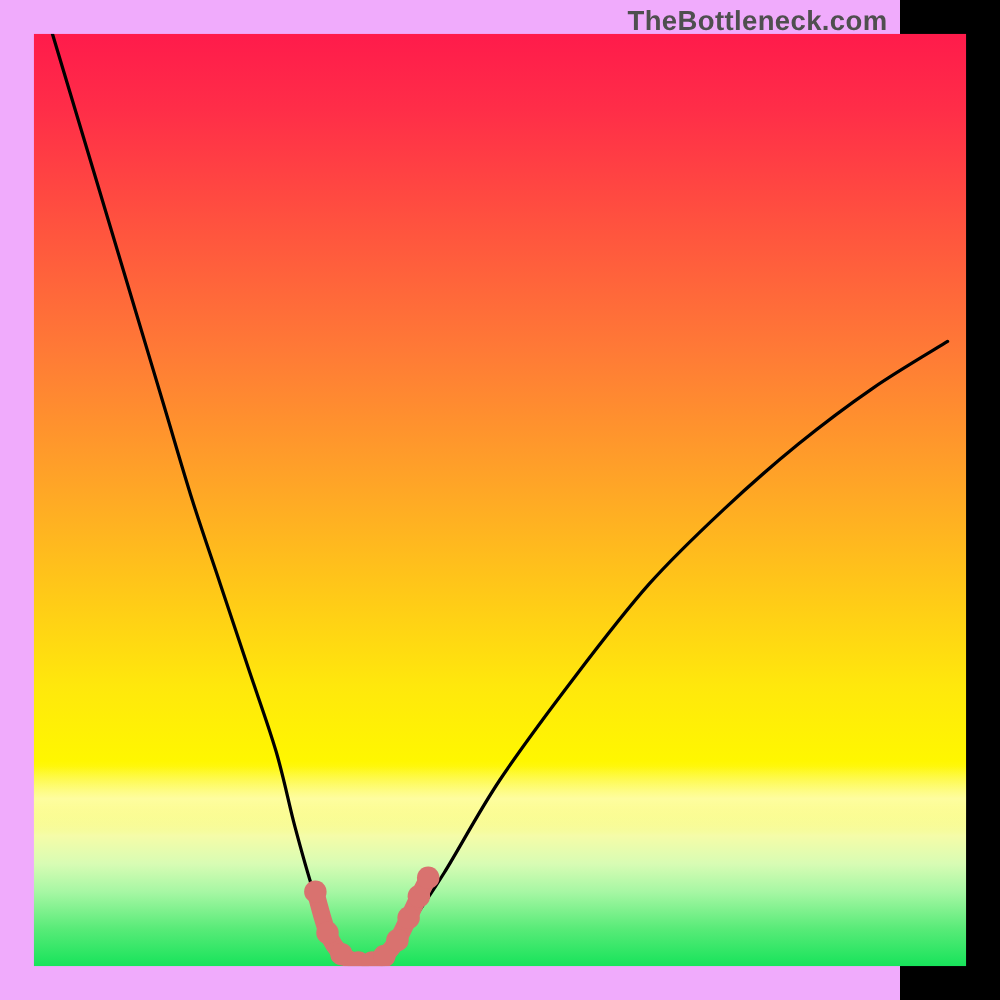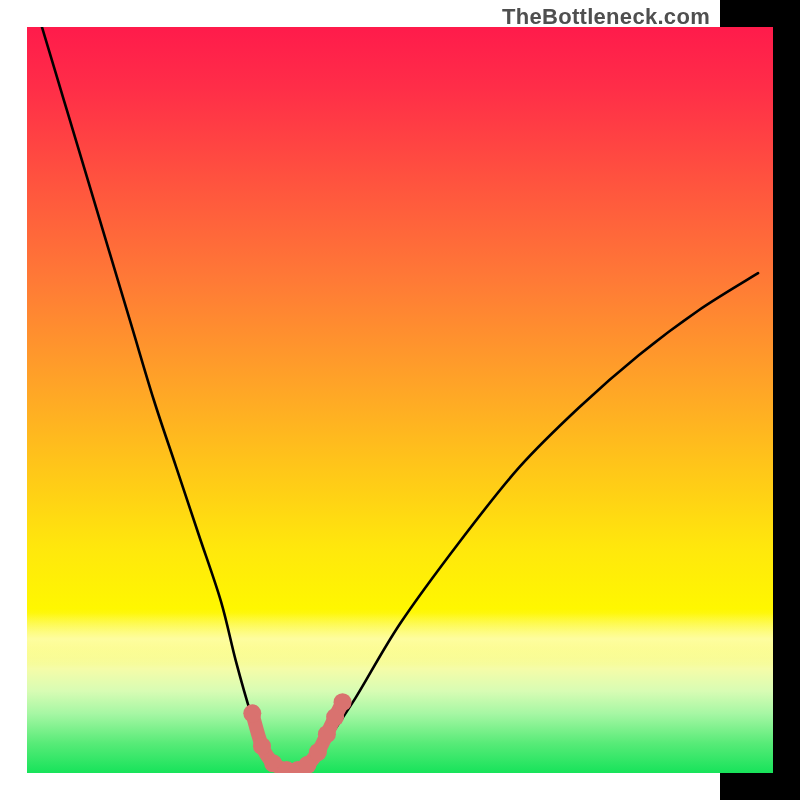--- a/index.html
+++ b/index.html
@@ -8,21 +8,21 @@
     width: 800px;
     height: 800px;
     background: #000;
     overflow: hidden;
     font-family: Arial, Helvetica, sans-serif;
   }
   .frame {
     position: relative;
     width: 720px;
     height: 800px;
-    background: #ffffff;
+    background: #f0abfc;
     text-align: right;
   }
   .watermark {
     position: absolute;
     top: 4px;
     right: 10px;
     color: #4f4f4f;
     font-size: 22px;
     font-weight: 600;
     letter-spacing: 0.3px;

